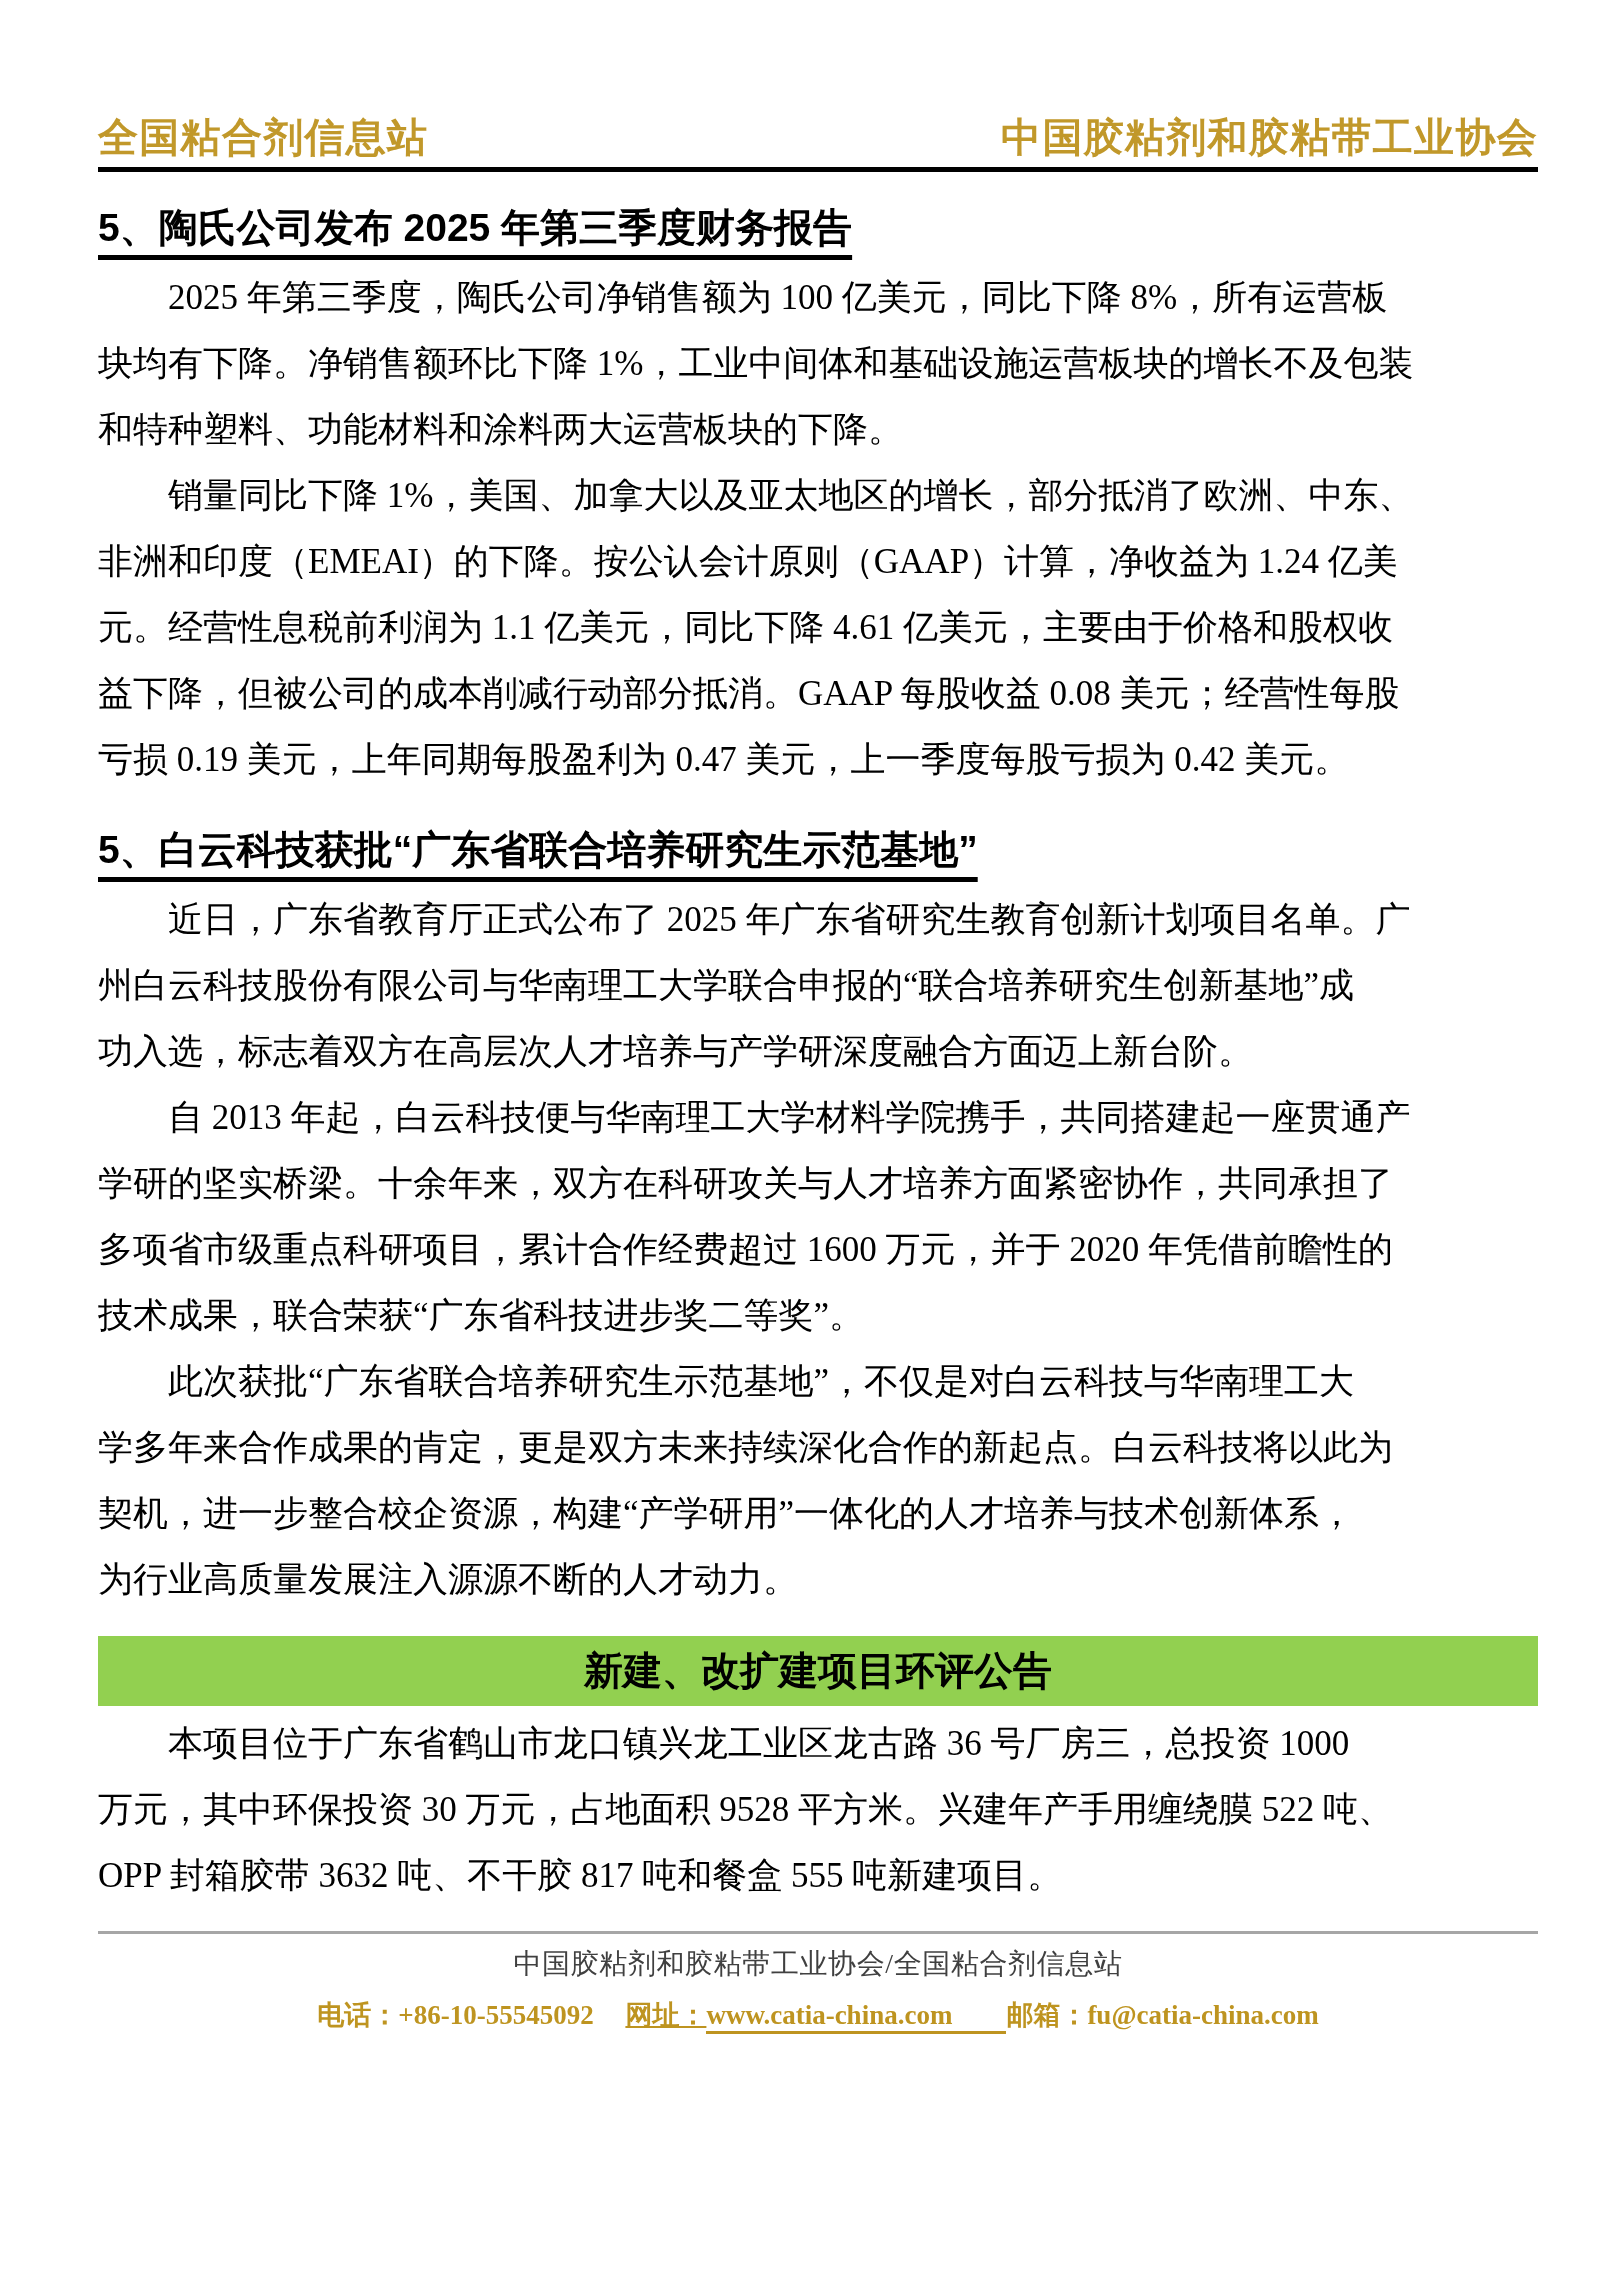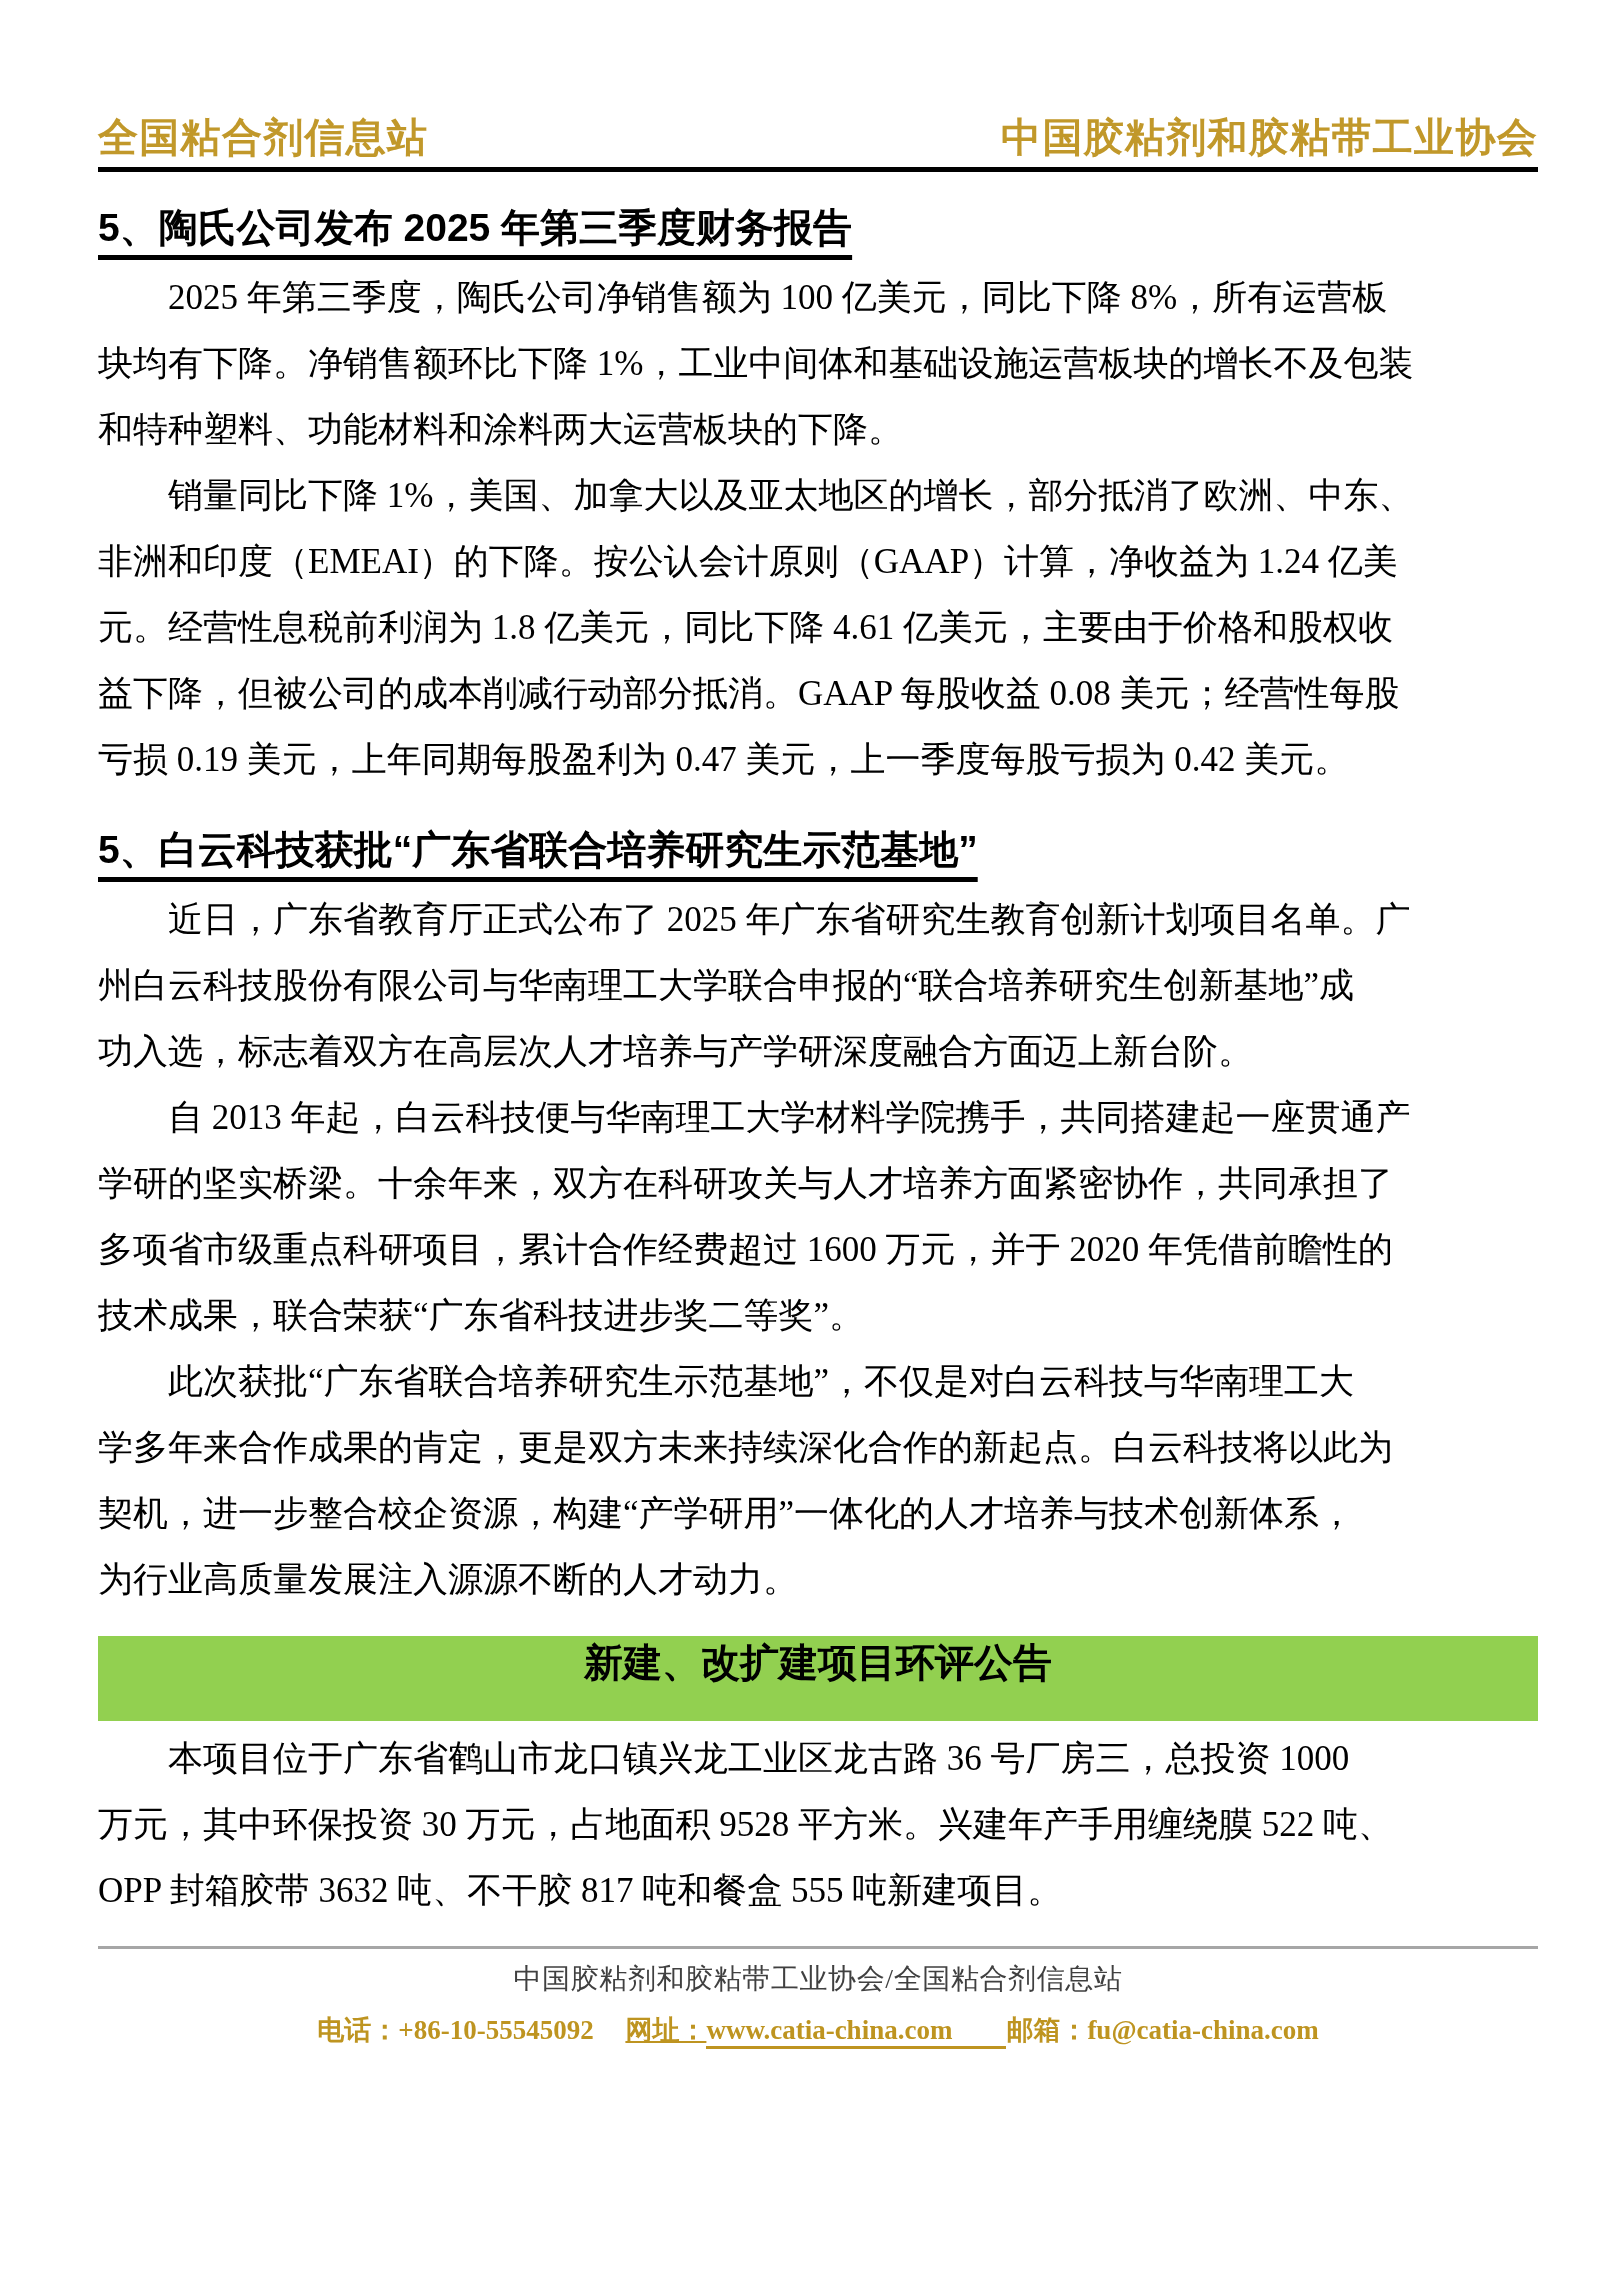--- a/index.html
+++ b/index.html
@@ -52,23 +52,24 @@
     margin: 0;
     text-indent: 2em;
     text-align: justify;
     white-space: pre-line;
     font-family: Liberation Serif, serif;
   }
   .body-p.first { margin-top: 5.1px; }
   
   .banner {
     margin-top: 23px;
-    height: 85px;
+    height: 70px;
     background: #92D050;
     display: flex;
+    align-items: center;
     justify-content: center;
   }
   .banner .banner-text {
     font-size: 39px;
     font-weight: bold;
     color: #000000;
   }
   
   .footer-rule {
     border: none;
@@ -114,21 +115,21 @@
   <hr class="header-rule">
 
   <main>
 
     <h2 class="sec-heading">5、陶氏公司发布 2025 年第三季度财务报告</h2>
     <p class="body-p first">2025 年第三季度，陶氏公司净销售额为 100 亿美元，同比下降 8%，所有运营板
 块均有下降。净销售额环比下降 1%，工业中间体和基础设施运营板块的增长不及包装
 和特种塑料、功能材料和涂料两大运营板块的下降。</p>
     <p class="body-p">销量同比下降 1%，美国、加拿大以及亚太地区的增长，部分抵消了欧洲、中东、
 非洲和印度（EMEAI）的下降。按公认会计原则（GAAP）计算，净收益为 1.24 亿美
-元。经营性息税前利润为 1.8 亿美元，同比下降 4.61 亿美元，主要由于价格和股权收
+元。经营性息税前利润为 1.1 亿美元，同比下降 4.61 亿美元，主要由于价格和股权收
 益下降，但被公司的成本削减行动部分抵消。GAAP 每股收益 0.08 美元；经营性每股
 亏损 0.19 美元，上年同期每股盈利为 0.47 美元，上一季度每股亏损为 0.42 美元。</p>
 
     <h2 class="sec-heading">5、白云科技获批“广东省联合培养研究生示范基地”</h2>
     <p class="body-p first">近日，广东省教育厅正式公布了 2025 年广东省研究生教育创新计划项目名单。广
 州白云科技股份有限公司与华南理工大学联合申报的“联合培养研究生创新基地”成
 功入选，标志着双方在高层次人才培养与产学研深度融合方面迈上新台阶。</p>
     <p class="body-p">自 2013 年起，白云科技便与华南理工大学材料学院携手，共同搭建起一座贯通产
 学研的坚实桥梁。十余年来，双方在科研攻关与人才培养方面紧密协作，共同承担了
 多项省市级重点科研项目，累计合作经费超过 1600 万元，并于 2020 年凭借前瞻性的

